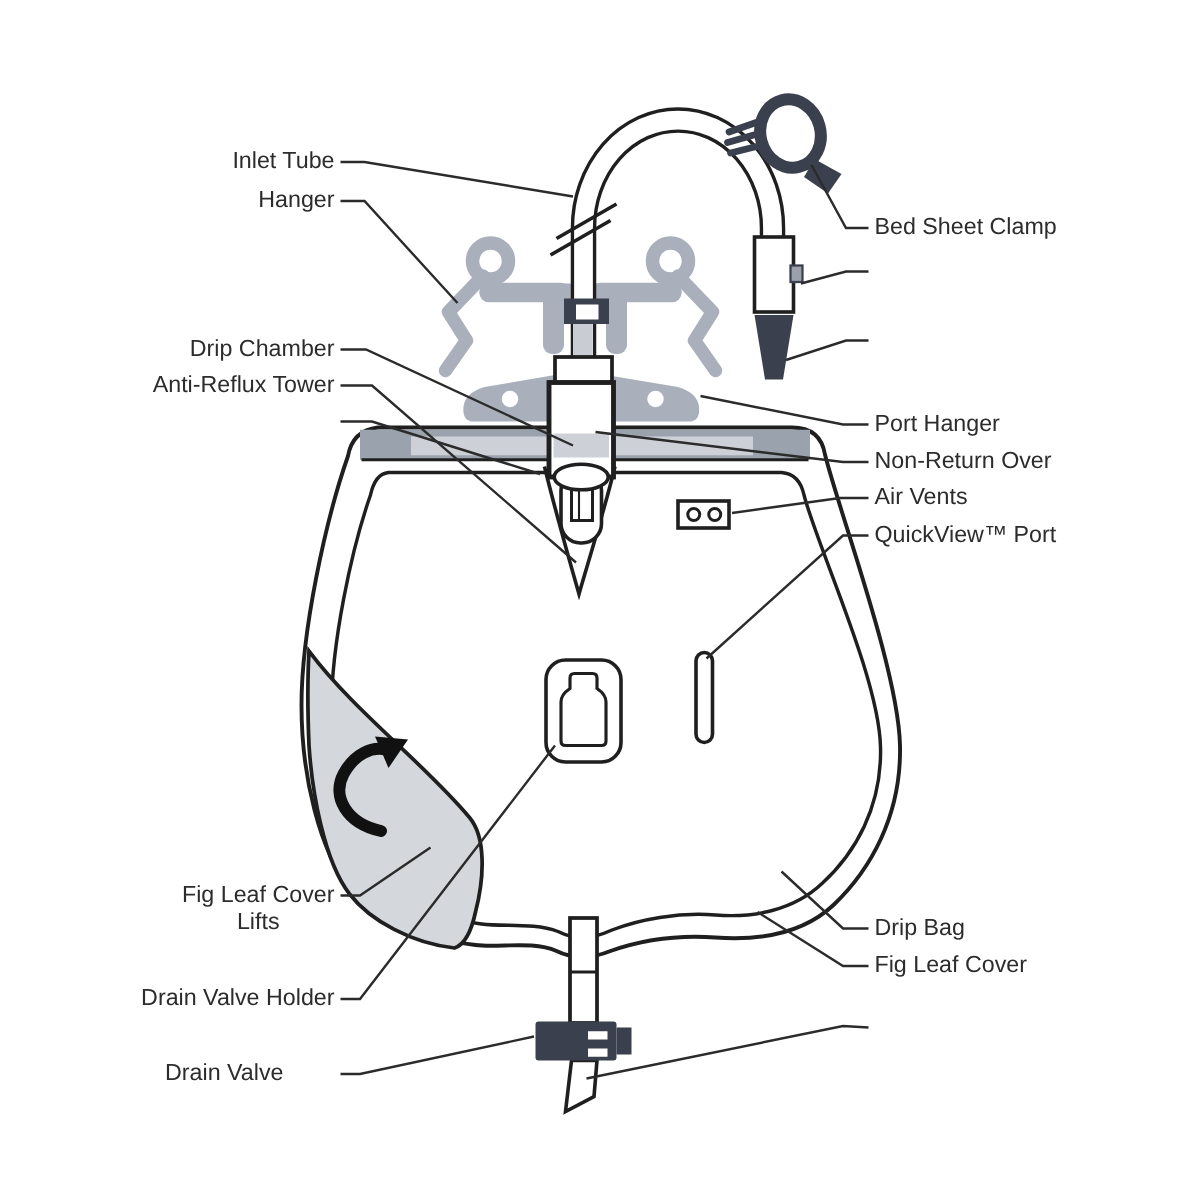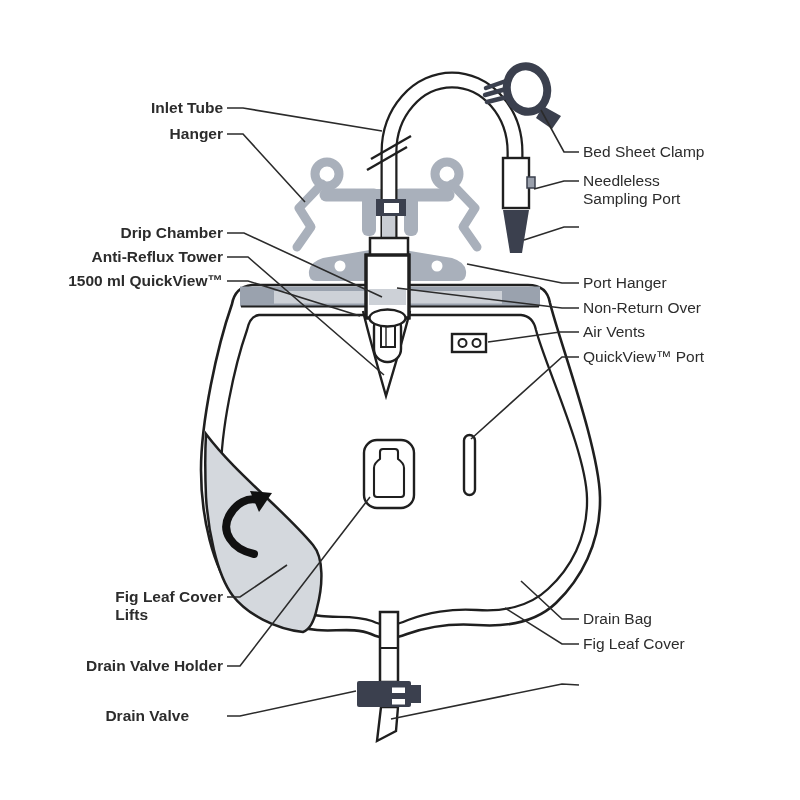--- a/index.html
+++ b/index.html
@@ -1,20 +1,20 @@
 <!DOCTYPE html>
 <html><head>
 <meta charset="utf-8">
 <style>
   html,body{margin:0;padding:0;background:#fff;}
   .canvas{position:relative;width:800px;height:800px;background:#ffffff;overflow:hidden;
           font-family:"Liberation Sans",sans-serif;}
   .art{position:absolute;left:0;top:0;}
   .label{position:absolute;font-size:15.5px;line-height:17.5px;color:#2c2c2c;white-space:nowrap;}
-  .label.ra{text-align:left;font-weight:bold;}
+  .label.ra{text-align:center;}
 </style>
 </head>
 <body>
 
 <div class="canvas">
 
   <svg class="art" width="800" height="800" viewBox="0 0 800 800">
 
     <g>
       <path d="M 252,285 L 528,285 Q 547,285 550,303
@@ -172,33 +172,28 @@
       <path d="M 579,619 L 562,619 L 521,581"></path>
       <path d="M 579,644 L 562,644 L 505,608"></path>
       <path d="M 579,685 L 562,684 L 391,719"></path>
     </g>
   </svg>
 
   <div class="label ra" style="right:577px;top:99px"><span>Inlet Tube</span></div>
   <div class="label ra" style="right:577px;top:125px"><span>Hanger</span></div>
   <div class="label ra" style="right:577px;top:224px"><span>Drip Chamber</span></div>
   <div class="label ra" style="right:577px;top:248px"><span>Anti-Reflux Tower</span></div>
-  <div class="label ra" style="right:577px;top:272px"><span>1500 ml QuickView™</span></div>
   <div class="label ra" style="right:577px;top:588px">
     <div>Fig Leaf Cover</div>
     <div>Lifts</div>
   </div>
   <div class="label ra" style="right:577px;top:657px"><span>Drain Valve Holder</span></div>
   <div class="label ra" style="right:611px;top:707px"><span>Drain Valve</span></div>
 
   <div class="label" style="left:583px;top:143px"><span>Bed Sheet Clamp</span></div>
-  <div class="label" style="left:583px;top:172px">
-    <div>Needleless</div>
-    <div>Sampling Port</div>
-  </div>
   <div class="label" style="left:583px;top:274px"><span>Port Hanger</span></div>
   <div class="label" style="left:583px;top:299px"><span>Non-Return Over</span></div>
   <div class="label" style="left:583px;top:323px"><span>Air Vents</span></div>
   <div class="label" style="left:583px;top:348px"><span>QuickView™ Port</span></div>
-  <div class="label" style="left:583px;top:610px"><span>Drain Bag</span></div>
+  <div class="label" style="left:583px;top:610px"><span>Drip Bag</span></div>
   <div class="label" style="left:583px;top:635px"><span>Fig Leaf Cover</span></div>
 
 </div>
 
 </body></html>

